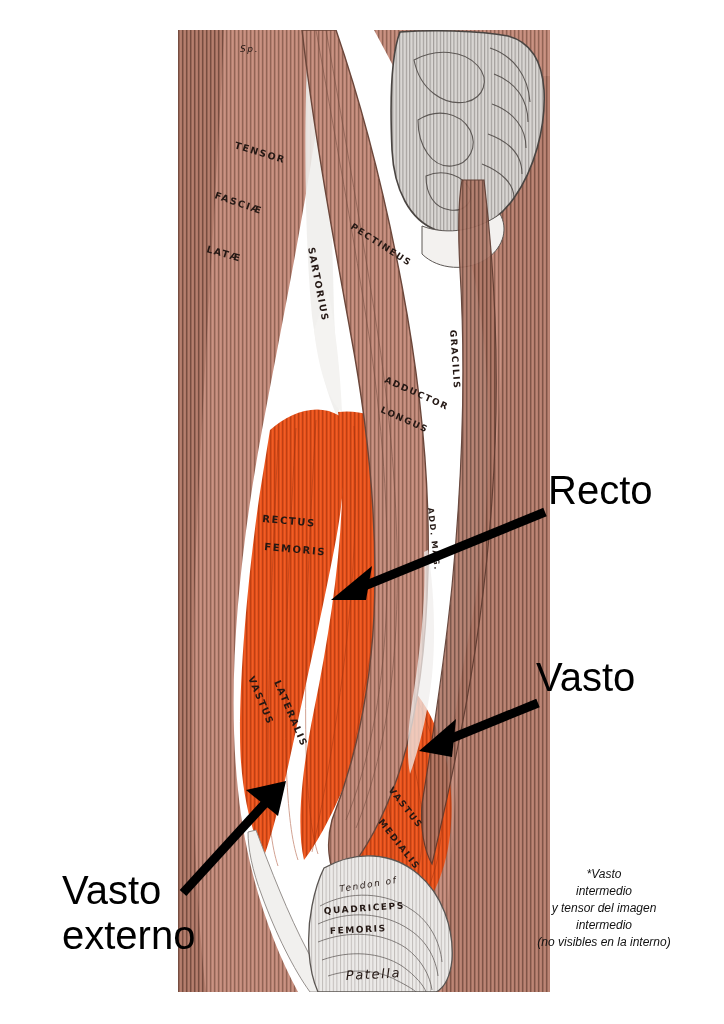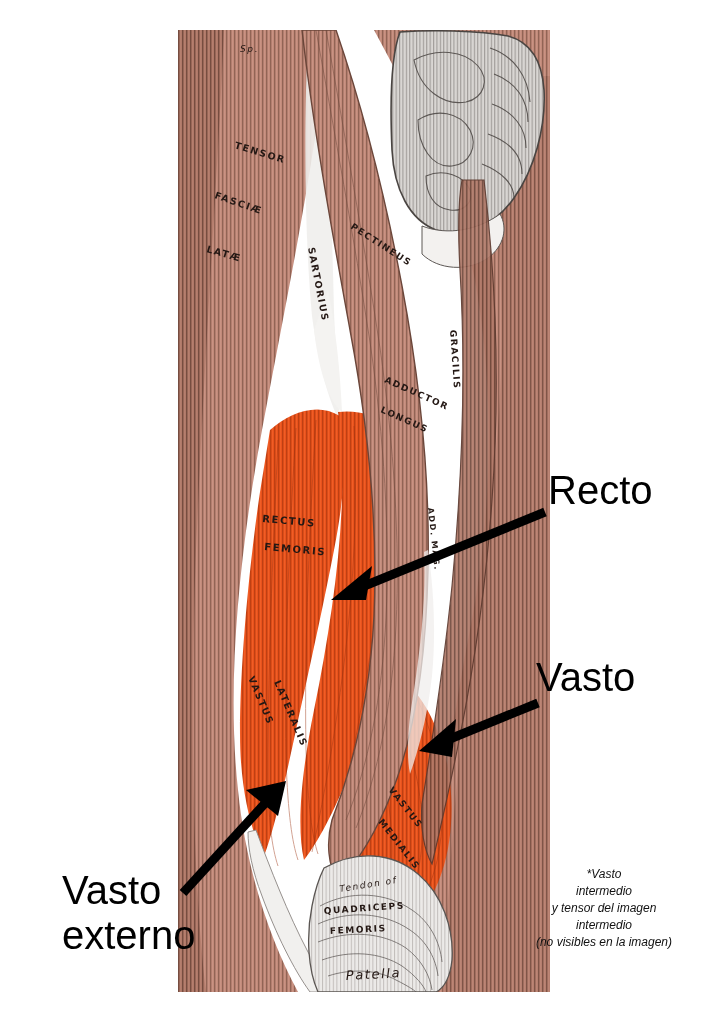--- a/index.html
+++ b/index.html
@@ -211,16 +211,16 @@
   <div class="callout" id="lbl-externo">
     <span>Vasto</span>
     <span>externo</span>
   </div>
 
   <div id="footnote">
     <span>*Vasto</span>
     <span>intermedio</span>
     <span>y tensor del imagen</span>
     <span>intermedio</span>
-    <span>(no visibles en la imagen)</span>
+    <span>(no visibles en la interno)</span>
   </div>
 
 </div>
 
 </body></html>

